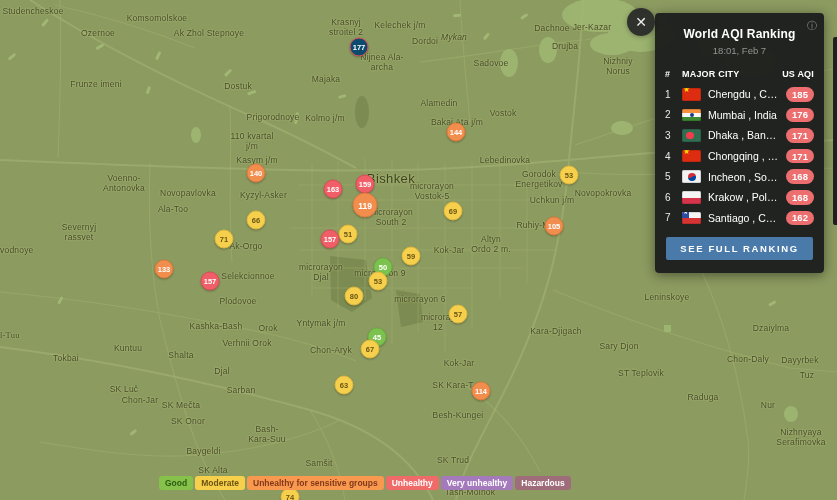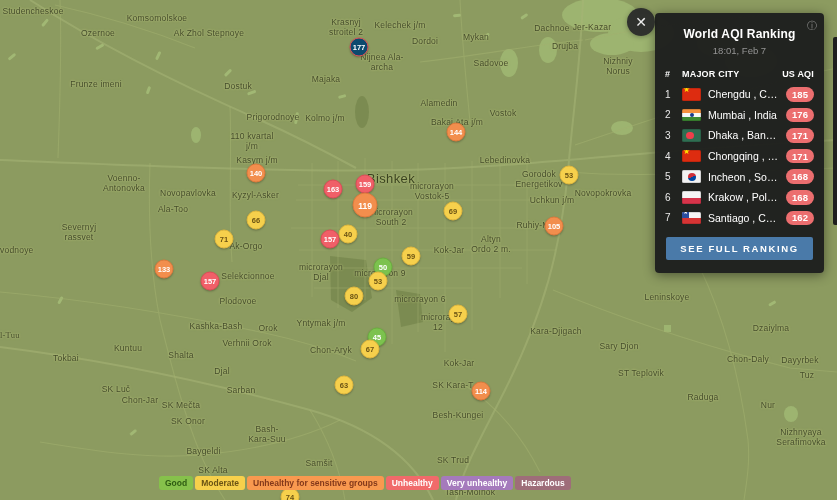--- a/index.html
+++ b/index.html
@@ -246,21 +246,21 @@
     <div class="map-label" style="left: 96px; top: 84px;">Frunze imeni</div>
     <div class="map-label" style="left: 238px; top: 86px;">Dostuk</div>
     <div class="map-label" style="left: 273px; top: 117px;">Prigorodnoye</div>
     <div class="map-label" style="left: 252px; top: 141px;">110 kvartal
 j/m</div>
     <div class="map-label" style="left: 257px; top: 160px;">Kasym j/m</div>
     <div class="map-label" style="left: 346px; top: 27px;">Krasnyj
 stroitel 2</div>
     <div class="map-label" style="left: 400px; top: 25px; text-align: right;">Kelechek j/m</div>
     <div class="map-label" style="left: 425px; top: 41px;">Dordoi</div>
-    <div class="map-label" style="left: 476px; top: 37px;">Mykan</div>
+    <div class="map-label" style="left: 454px; top: 37px; font-style: italic;">Mykan</div>
     <div class="map-label" style="left: 552px; top: 28px;">Dachnoe</div>
     <div class="map-label" style="left: 592px; top: 27px;">Jer-Kazar</div>
     <div class="map-label" style="left: 565px; top: 46px;">Drujba</div>
     <div class="map-label" style="left: 491px; top: 63px;">Sadovoe</div>
     <div class="map-label" style="left: 382px; top: 62px;">Nijnea Ala-
 archa</div>
     <div class="map-label" style="left: 326px; top: 79px;">Majaka</div>
     <div class="map-label" style="left: 618px; top: 66px;">Nizhniy
 Norus</div>
     <div class="map-label" style="left: 325px; top: 118px;">Kolmo j/m</div>
@@ -273,21 +273,21 @@
     <div class="map-label" style="left: 603px; top: 193px;">Novopokrovka</div>
     <div class="map-label" style="left: 552px; top: 200px;">Uchkun j/m</div>
     <div class="map-label" style="left: 533px; top: 225px;">Ruhiy-M</div>
     <div class="map-label" style="left: 491px; top: 244px;">Altyn
 Ordo 2 m.</div>
     <div class="map-label" style="left: 449px; top: 250px;">Kok-Jar</div>
     <div class="map-label" style="left: 124px; top: 183px;">Voenno-
 Antonovka</div>
     <div class="map-label" style="left: 188px; top: 193px;">Novopavlovka</div>
     <div class="map-label" style="left: 173px; top: 209px;">Ala-Too</div>
-    <div class="map-label" style="left: 249px; top: 195px; padding-left: 13px;">Kyzyl-Asker</div>
+    <div class="map-label" style="left: 257px; top: 195px; padding-left: 13px;">Kyzyl-Asker</div>
     <div class="map-label" style="left: 79px; top: 232px;">Severnyj
 rassvet</div>
     <div class="map-label left" style="left: 0px; top: 250px;">vodnoye</div>
     <div class="map-label" style="left: 246px; top: 246px;">Ak-Orgo</div>
     <div class="map-label" style="left: 248px; top: 276px; text-align: center;">Selekcionnoe</div>
     <div class="map-label" style="left: 238px; top: 301px;">Plodovoe</div>
     <div class="map-label" style="left: 321px; top: 272px;">microrayon
 Djal</div>
     <div class="map-label" style="left: 391px; top: 217px;">microrayon
 South 2</div>
@@ -309,21 +309,21 @@
     <div class="map-label" style="left: 470px; top: 492px;">Tash-Moinok</div>
     <div class="map-label left" style="left: 0px; top: 335px; font-family: Liberation Serif, serif;">l-Tuu</div>
     <div class="map-label" style="left: 66px; top: 358px;">Tokbai</div>
     <div class="map-label" style="left: 128px; top: 348px;">Kuntuu</div>
     <div class="map-label" style="left: 181px; top: 355px;">Shalta</div>
     <div class="map-label" style="left: 216px; top: 326px;">Kashka-Bash</div>
     <div class="map-label" style="left: 268px; top: 328px;">Orok</div>
     <div class="map-label" style="left: 247px; top: 343px;">Verhnii Orok</div>
     <div class="map-label" style="left: 222px; top: 371px;">Djal</div>
     <div class="map-label" style="left: 241px; top: 390px;">Sarban</div>
-    <div class="map-label" style="left: 116px; top: 389px;">SK Luč</div>
+    <div class="map-label" style="left: 124px; top: 389px;">SK Luč</div>
     <div class="map-label" style="left: 140px; top: 400px;">Chon-Jar</div>
     <div class="map-label" style="left: 181px; top: 405px;">SK Mečta</div>
     <div class="map-label" style="left: 188px; top: 421px;">SK Onor</div>
     <div class="map-label" style="left: 267px; top: 434px;">Bash-
 Kara-Suu</div>
     <div class="map-label" style="left: 196px; top: 451px; padding-left: 15px;">Baygeldi</div>
     <div class="map-label" style="left: 213px; top: 470px;">SK Alta</div>
     <div class="map-label" style="left: 556px; top: 331px;">Kara-Djigach</div>
     <div class="map-label" style="left: 619px; top: 346px;">Sary Djon</div>
     <div class="map-label" style="left: 748px; top: 359px;">Chon-Daly</div>
@@ -340,21 +340,21 @@
     <div class="marker" style="left: 456px; top: 132px; background: rgb(242, 142, 77); border-color: rgb(222, 122, 60); color: rgb(255, 255, 255);">144</div>
     <div class="marker" style="left: 256px; top: 173px; background: rgb(242, 142, 77); border-color: rgb(222, 122, 60); color: rgb(255, 255, 255);">140</div>
     <div class="marker" style="left: 333px; top: 189px; background: rgb(240, 95, 104); border-color: rgb(221, 77, 88); color: rgb(255, 255, 255);">163</div>
     <div class="marker" style="left: 365px; top: 184px; background: rgb(240, 95, 104); border-color: rgb(221, 77, 88); color: rgb(255, 255, 255);">159</div>
     <div class="marker big" style="left: 365px; top: 205px; background: rgb(242, 142, 77); border-color: rgb(222, 122, 60); color: rgb(255, 255, 255);">119</div>
     <div class="marker" style="left: 569px; top: 175px; background: rgb(246, 208, 76); border-color: rgb(224, 184, 62); color: rgb(106, 83, 20);">53</div>
     <div class="marker" style="left: 453px; top: 211px; background: rgb(246, 208, 76); border-color: rgb(224, 184, 62); color: rgb(106, 83, 20);">69</div>
     <div class="marker" style="left: 554px; top: 226px; background: rgb(242, 142, 77); border-color: rgb(222, 122, 60); color: rgb(255, 255, 255);">105</div>
     <div class="marker" style="left: 256px; top: 220px; background: rgb(246, 208, 76); border-color: rgb(224, 184, 62); color: rgb(106, 83, 20);">66</div>
     <div class="marker" style="left: 224px; top: 239px; background: rgb(246, 208, 76); border-color: rgb(224, 184, 62); color: rgb(106, 83, 20);">71</div>
-    <div class="marker" style="left: 348px; top: 234px; background: rgb(246, 208, 76); border-color: rgb(224, 184, 62); color: rgb(106, 83, 20);">40</div>
+    <div class="marker" style="left: 348px; top: 234px; background: rgb(246, 208, 76); border-color: rgb(224, 184, 62); color: rgb(106, 83, 20);">51</div>
     <div class="marker" style="left: 330px; top: 239px; background: rgb(240, 95, 104); border-color: rgb(221, 77, 88); color: rgb(255, 255, 255);">157</div>
     <div class="marker" style="left: 164px; top: 269px; background: rgb(242, 142, 77); border-color: rgb(222, 122, 60); color: rgb(255, 255, 255);">133</div>
     <div class="marker" style="left: 210px; top: 281px; background: rgb(240, 95, 104); border-color: rgb(221, 77, 88); color: rgb(255, 255, 255);">157</div>
     <div class="marker" style="left: 411px; top: 256px; background: rgb(246, 208, 76); border-color: rgb(224, 184, 62); color: rgb(106, 83, 20);">59</div>
     <div class="marker" style="left: 383px; top: 267px; background: rgb(124, 194, 78); border-color: rgb(107, 176, 63); color: rgb(255, 255, 255);">50</div>
     <div class="marker" style="left: 378px; top: 281px; background: rgb(246, 208, 76); border-color: rgb(224, 184, 62); color: rgb(106, 83, 20);">53</div>
     <div class="marker" style="left: 354px; top: 296px; background: rgb(246, 208, 76); border-color: rgb(224, 184, 62); color: rgb(106, 83, 20);">80</div>
     <div class="marker" style="left: 458px; top: 314px; background: rgb(246, 208, 76); border-color: rgb(224, 184, 62); color: rgb(106, 83, 20);">57</div>
     <div class="marker" style="left: 377px; top: 337px; background: rgb(124, 194, 78); border-color: rgb(107, 176, 63); color: rgb(255, 255, 255);">45</div>
     <div class="marker" style="left: 370px; top: 349px; background: rgb(246, 208, 76); border-color: rgb(224, 184, 62); color: rgb(106, 83, 20);">67</div>

